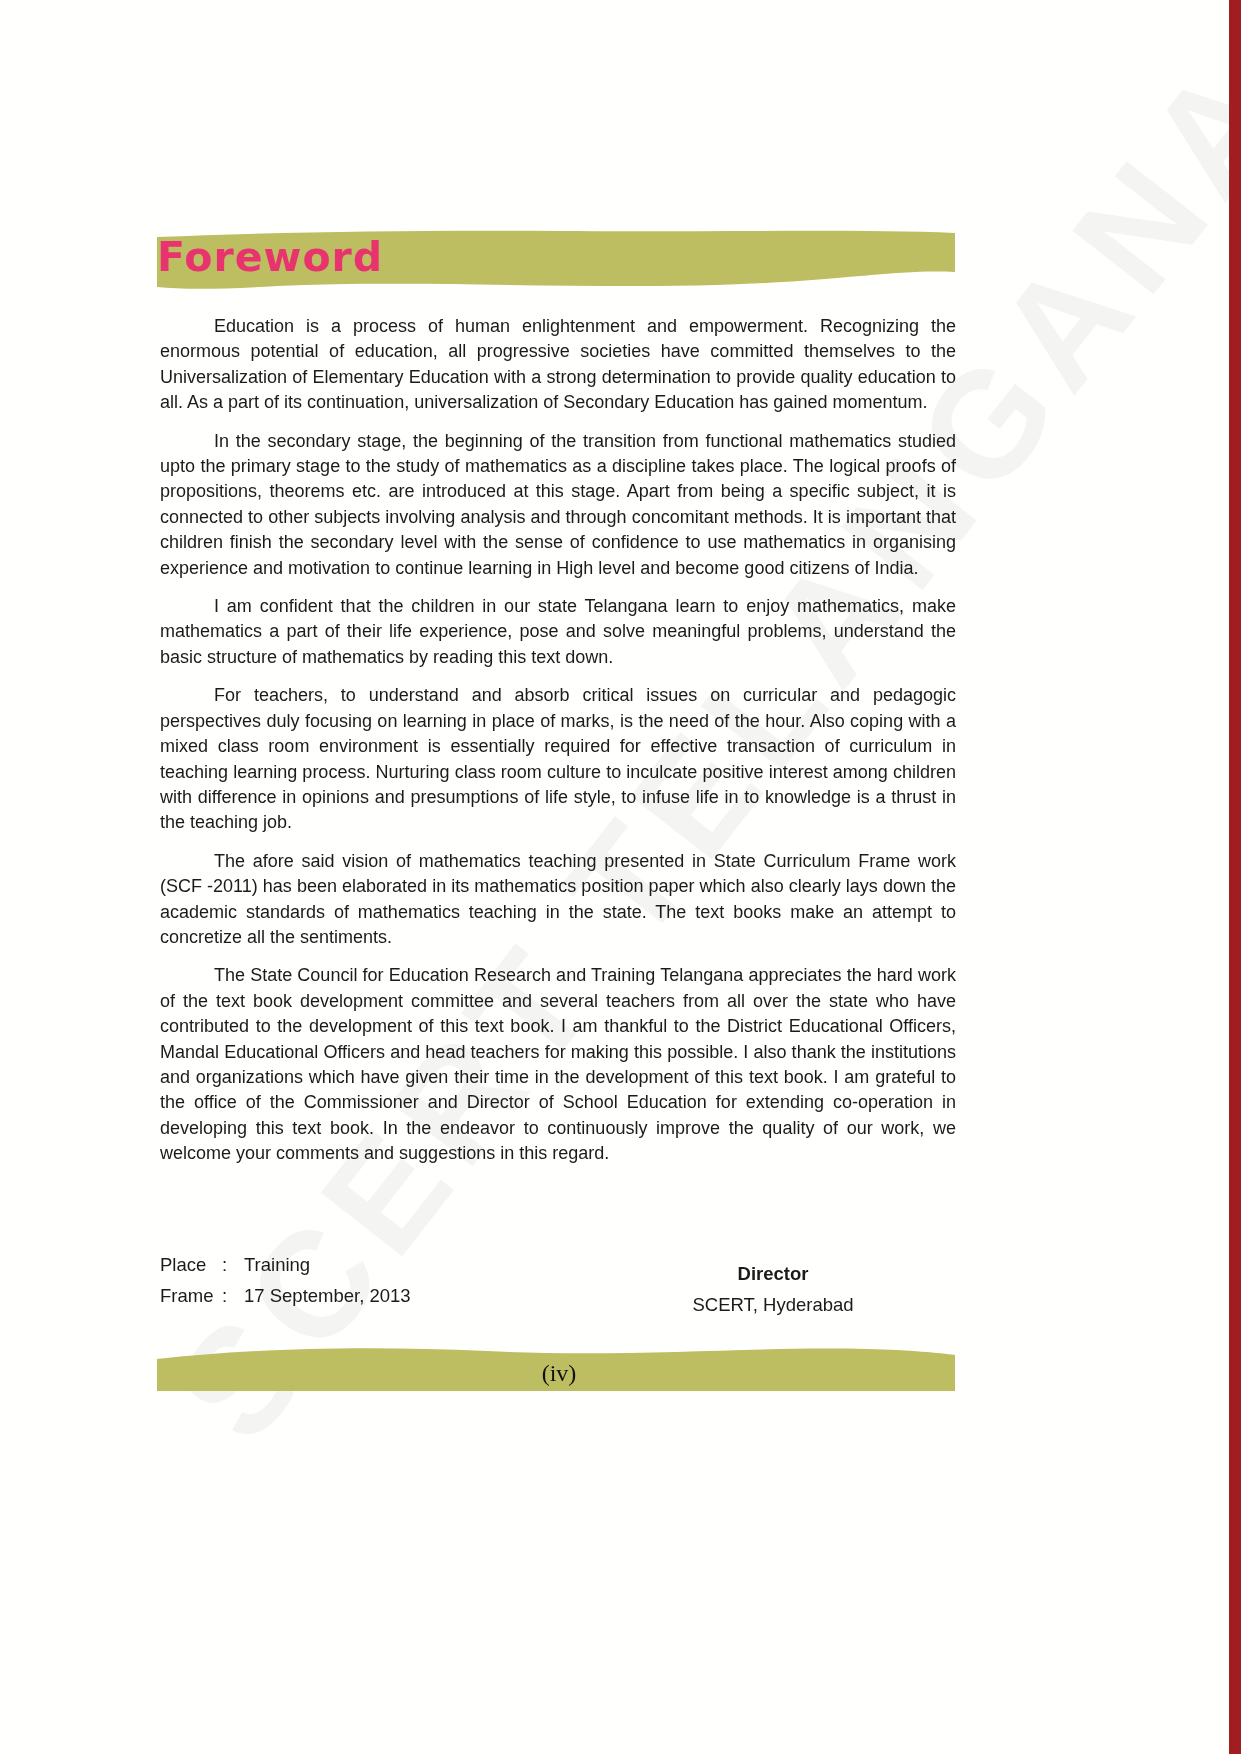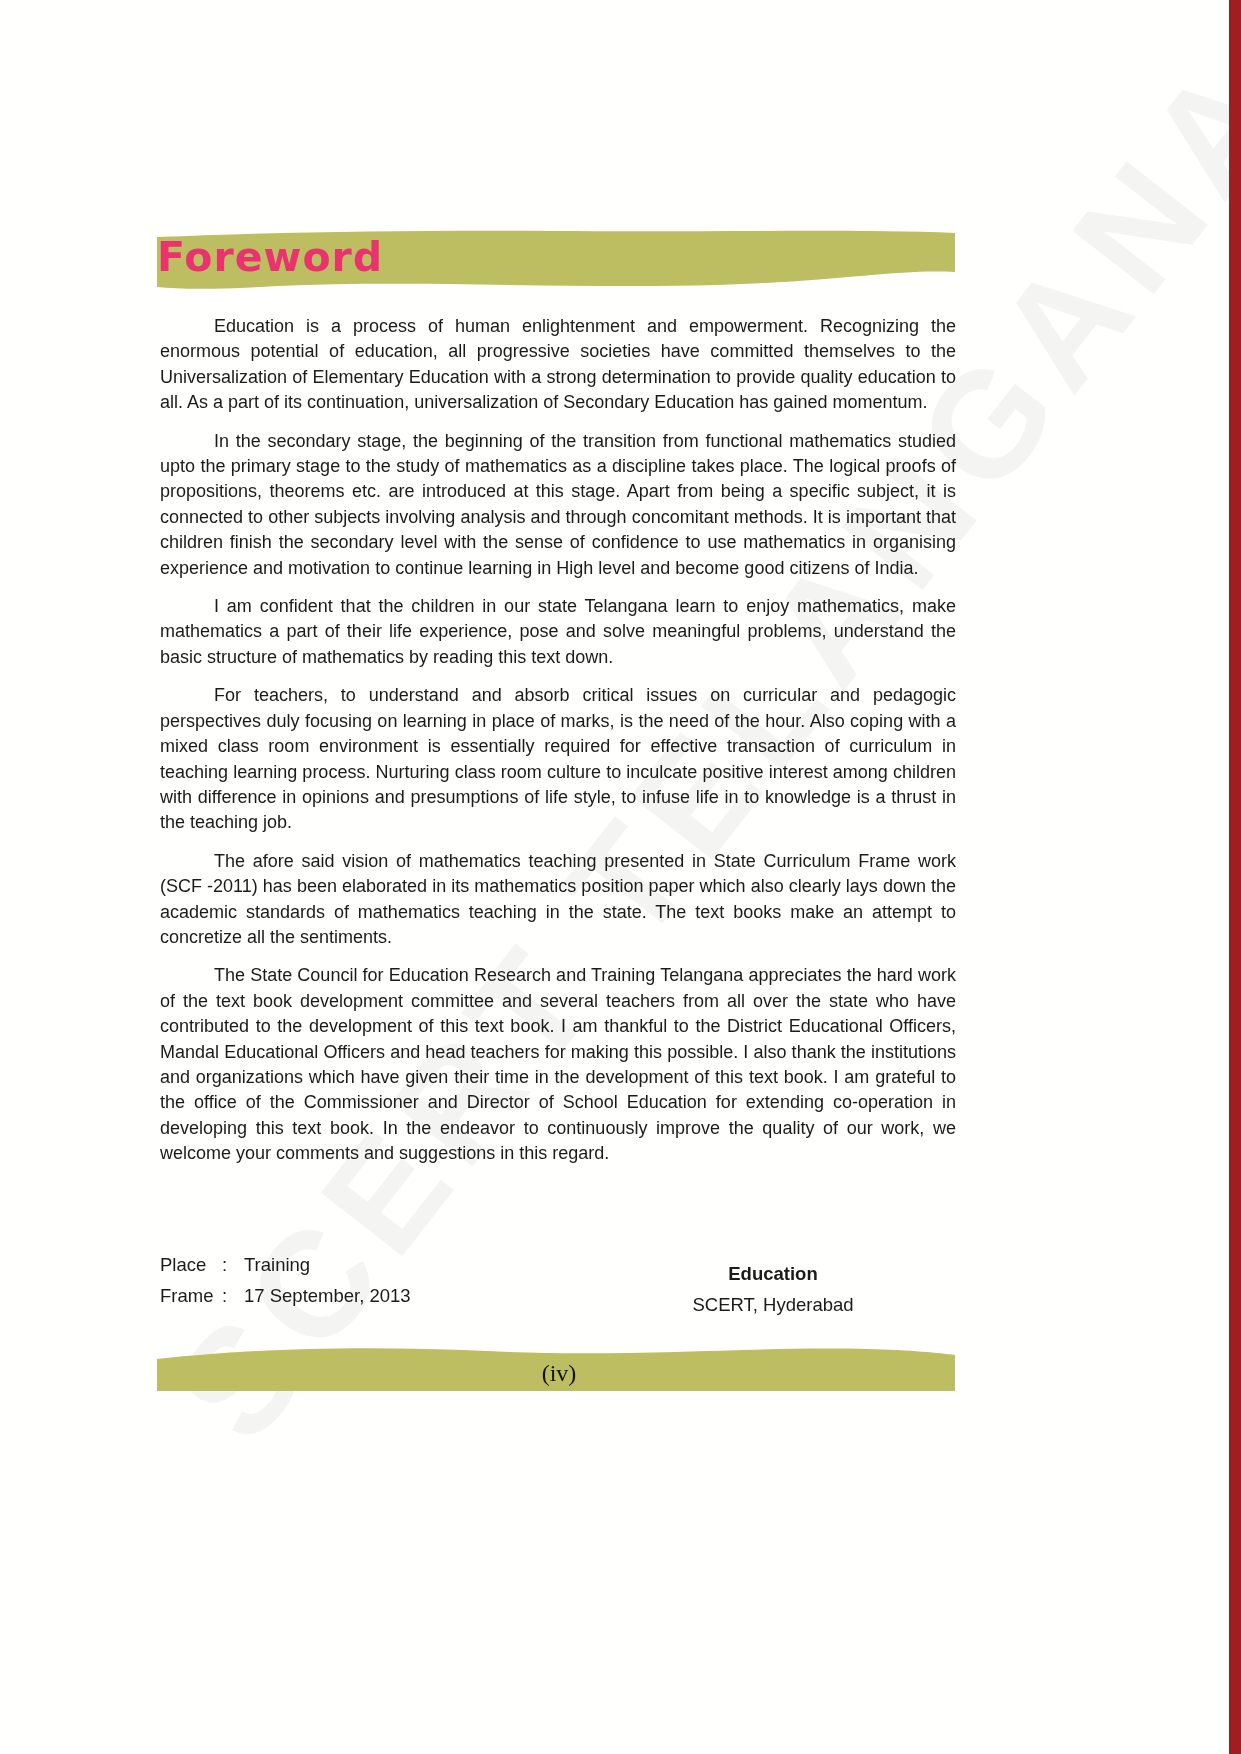--- a/index.html
+++ b/index.html
@@ -154,21 +154,21 @@
         <span class="colon">:</span>
         <span class="val">Training</span>
       </div>
       <div class="row">
         <span class="lbl">Frame</span>
         <span class="colon">:</span>
         <span class="val">17 September, 2013</span>
       </div>
     </div>
     <div class="footer-right">
-      <div class="sig-title">Education</div>
+      <div class="sig-title">Director</div>
       <div class="sig-org">SCERT, Hyderabad</div>
     </div>
   </div>
 
   <div class="bottom-banner">
     <svg viewBox="0 0 798 47" preserveAspectRatio="none">
       <path d="M0,15 C90,5 200,1 330,7 C470,14 600,2 710,5 C755,6 782,9 798,11
                L798,47 L0,47 Z" fill="var(--banner, #bdbd62)"></path>
     </svg>
     <div class="pageno-wrap">

